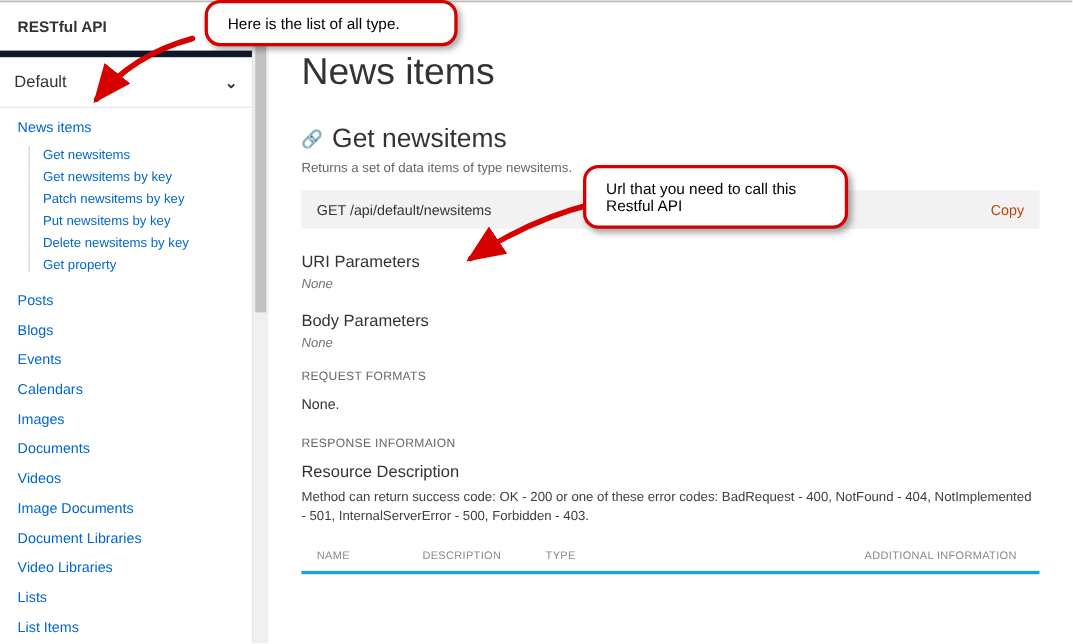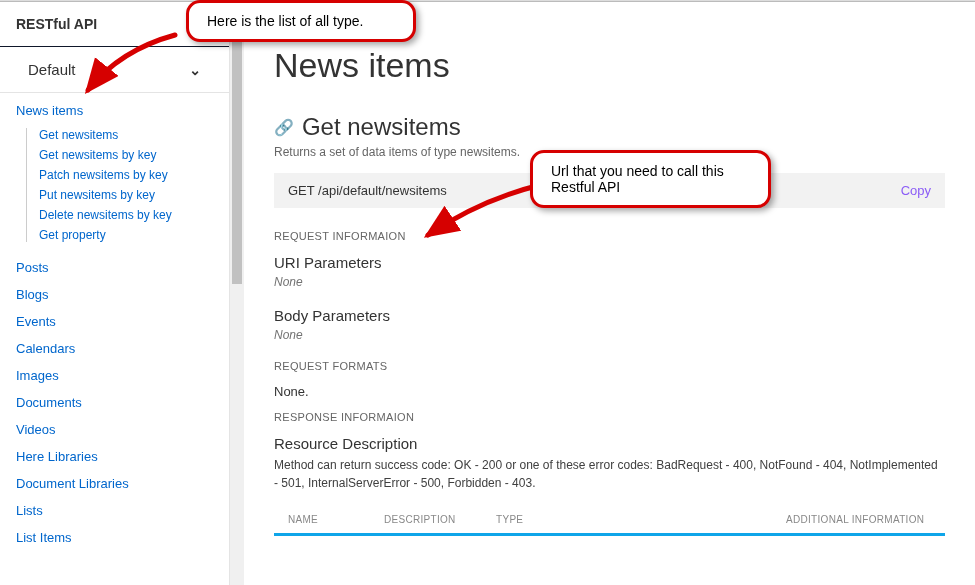--- a/index.html
+++ b/index.html
@@ -3,22 +3,22 @@
 <meta charset="utf-8">
 <style>
   * { box-sizing: border-box; margin: 0; padding: 0; }
   body { font-family: "Segoe UI", Arial, sans-serif; font-size: 13px; color: #333; background: #fff; width: 975px; height: 585px; overflow: hidden; position: relative; }
   
   .topbar { height: 2px; background: #ddd; border-bottom: 1px solid #bbb; }
   
   .container { display: flex; height: calc(100% - 2px); position: relative; }
   
   .sidebar { width: 230px; border-right: 1px solid #e4e4e4; display: flex; flex-direction: column; }
-  .sidebar-header { padding: 14px 16px; font-size: 14px; font-weight: 600; color: #333; border-bottom: 1px solid #0f172a; }
-  .sidebar-dropdown { padding: 14px 28px; display: flex; justify-content: space-between; align-items: center; border-bottom: 1px solid #e4e4e4; cursor: pointer; }
+  .sidebar-header { padding: 14px 16px; font-size: 14px; font-weight: 600; color: #333; border-bottom: 6px solid #0f172a; }
+  .sidebar-dropdown { padding: 14px 13px; display: flex; justify-content: space-between; align-items: center; border-bottom: 1px solid #e4e4e4; cursor: pointer; }
   .sidebar-dropdown span:first-child { font-size: 15px; color: #333; }
   .chev { font-weight: bold; font-size: 14px; }
   
   .sidebar-body { padding: 10px 16px; overflow-y: auto; flex: 1; }
   .nav-main { display: block; color: #0066cc; text-decoration: none; margin-bottom: 8px; font-size: 13px; }
   .nav-sub-wrap { border-left: 1px solid #ccc; margin: 10px 0 18px 10px; padding-left: 12px; }
   .nav-sub { display: block; color: #0066cc; text-decoration: none; margin-bottom: 6px; font-size: 12px; }
   .nav-list { margin-top: 14px; }
   .nav-list .nav-main { margin-bottom: 12px; }
   
@@ -28,26 +28,26 @@
   .main { flex: 1; padding: 20px 30px 20px 30px; overflow-y: auto; }
   h1 { font-size: 34px; font-weight: 400; color: #333; margin-bottom: 28px; margin-top: 24px; }
   
   .section-title-row { display: flex; align-items: center; gap: 8px; margin-bottom: 4px; }
   .link-icon { color: #0066cc; font-size: 16px; }
   h2 { font-size: 24px; font-weight: 400; color: #333; }
   .section-desc { font-size: 12px; color: #666; margin-bottom: 14px; }
   
   .endpoint-box { background: #f2f2f2; padding: 10px 14px; display: flex; justify-content: space-between; align-items: center; margin-bottom: 22px; }
   .endpoint-text { font-size: 13px; color: #333; }
-  .copy-link { color: #8b5cf6; text-decoration: none; font-size: 13px; cursor: pointer; }
+  .copy-link { color: #c2410c; text-decoration: none; font-size: 13px; cursor: pointer; }
   
   .info-label { font-size: 11px; color: #666; letter-spacing: 0.3px; margin-bottom: 12px; }
   .sub-head { font-size: 15px; color: #333; margin-bottom: 4px; font-weight: 400; }
   .none-text { font-size: 12px; color: #737373; font-style: italic; margin-bottom: 18px; }
-  .plain-none { font-size: 13px; color: #333; margin-bottom: 12px; }
+  .plain-none { font-size: 13px; color: #333; margin-bottom: 22px; }
   .resource-desc { font-size: 12px; color: #404040; margin-bottom: 14px; line-height: 1.5; }
   
   .tbl-head { display: flex; font-size: 10px; color: #888; border-bottom: 3px solid #0ea5e9; padding: 8px 0; letter-spacing: 0.3px; }
   .th-name { width: 110px; padding-left: 14px; }
   .th-desc { width: 80px; }
   .th-type { width: 290px; margin-left: 32px; }
   .th-add { flex: 1; }
   
   .callout { position: absolute; border: 3px solid #d60000; border-radius: 14px; background: #fff; padding: 10px 18px; font-size: 14px; color: #000; z-index: 10; box-shadow: 3px 3px 6px rgba(0,0,0,0.35); }
   .callout-1 { top: 0px; left: 186px; width: 230px; }
@@ -80,22 +80,23 @@
         <a class="nav-sub">Get property</a>
       </div>
       <div class="nav-list">
         <a class="nav-main">Posts</a>
         <a class="nav-main">Blogs</a>
         <a class="nav-main">Events</a>
         <a class="nav-main">Calendars</a>
         <a class="nav-main">Images</a>
         <a class="nav-main">Documents</a>
         <a class="nav-main">Videos</a>
-        <a class="nav-main">Here Libraries</a>
+        <a class="nav-main">Image Documents</a>
         <a class="nav-main">Document Libraries</a>
+        <a class="nav-main">Video Libraries</a>
         <a class="nav-main">Lists</a>
         <a class="nav-main">List Items</a>
       </div>
     </div>
   </div>
 
   <div class="scrollbar">
     <div class="scroll-thumb"></div>
   </div>
 
@@ -105,21 +106,20 @@
       <span class="link-icon">🔗</span>
       <h2>Get newsitems</h2>
     </div>
     <div class="section-desc">Returns a set of data items of type newsitems.</div>
 
     <div class="endpoint-box">
       <span class="endpoint-text">GET /api/default/newsitems</span>
       <a class="copy-link">Copy</a>
     </div>
 
-    <div class="info-label">REQUEST INFORMAION</div>
     <div class="sub-head">URI Parameters</div>
     <div class="none-text">None</div>
     <div class="sub-head">Body Parameters</div>
     <div class="none-text">None</div>
 
     <div class="info-label">REQUEST FORMATS</div>
     <div class="plain-none">None.</div>
 
     <div class="info-label">RESPONSE INFORMAION</div>
     <div class="sub-head">Resource Description</div>

